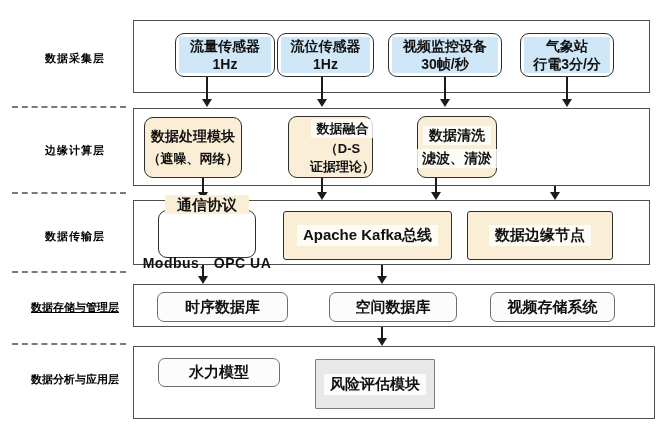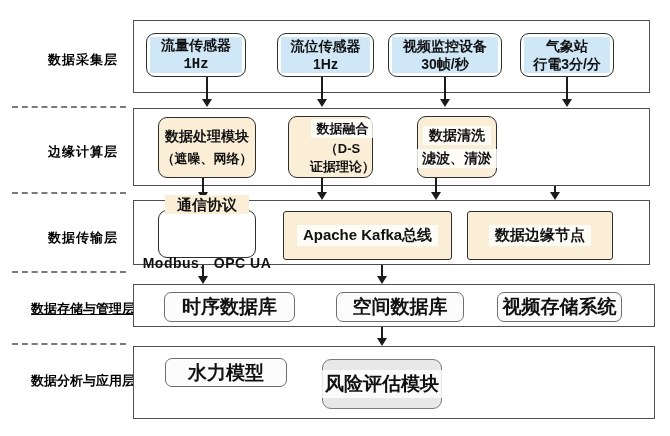--- a/index.html
+++ b/index.html
@@ -1,37 +1,37 @@
 <!DOCTYPE html>
 <html><head>
 <meta charset="utf-8">
 <style>
   html,body{margin:0;padding:0;background:#fff;}
   .canvas{
     position:relative;width:670px;height:436px;background:#ffffff;overflow:hidden;
     font-family:"Liberation Sans","DejaVu Sans",sans-serif;font-weight:bold;color:#111;
   }
-  .layer-label{position:absolute;left:20px;width:126px;text-align:center;font-size:13px;color:#000;letter-spacing:1px;white-space:nowrap;}
+  .layer-label{position:absolute;left:12px;width:126px;text-align:center;font-size:11px;color:#000;letter-spacing:1px;white-space:nowrap;}
   .dashed{position:absolute;left:12px;width:114px;border-top:2px dashed #7a7a7a;height:0;}
   .container{position:absolute;border:1.5px solid #4f4f4f;background:#fff;box-sizing:border-box;}
   
   .sbox{position:absolute;border:1.6px solid #2e2e2e;border-radius:9px;background:#fff;padding:3px;box-sizing:border-box;display:flex;}
   .sbox-in{flex:1;background:#cfe7f7;display:flex;flex-direction:column;align-items:center;justify-content:center;text-align:center;font-size:14px;line-height:18px;white-space:nowrap;}
   
   .ebox{position:absolute;border:1.6px solid #2e2e2e;border-radius:9px;background:#fbeed6;box-sizing:border-box;display:flex;flex-direction:column;align-items:center;justify-content:space-evenly;text-align:center;font-size:14px;line-height:17px;white-space:nowrap;padding-left:24px;}
   .ebox .small{font-size:13px;}
   
   .tbox{position:absolute;border:1.6px solid #2e2e2e;border-radius:9px;background:#fff;box-sizing:border-box;display:flex;flex-direction:column;align-items:center;justify-content:center;text-align:center;white-space:nowrap;}
   .tan-strip{background:#fbeed6;padding:0 12px;font-size:15px;line-height:19px;}
   .proto-line{font-size:14px;line-height:19px;letter-spacing:0.5px;}
   .kbox{position:absolute;border:1.6px solid #2e2e2e;border-radius:3px;background:#fbeed6;box-sizing:border-box;display:flex;align-items:center;justify-content:center;font-size:15px;white-space:nowrap;}
   .hl{background:rgba(255,255,255,0.8);padding:1px 6px;}
   
-  .gbox{position:absolute;border:1.4px solid #6e6e6e;border-radius:7px;background:#fcfcfc;box-sizing:border-box;display:flex;align-items:center;justify-content:center;font-size:19px;white-space:nowrap;margin-left:7px;}
-  .risk{background:#e8e8e8;border-radius:9px;border-color:#7c7c7c;}
+  .gbox{position:absolute;border:1.4px solid #6e6e6e;border-radius:7px;background:#fcfcfc;box-sizing:border-box;display:flex;align-items:center;justify-content:center;font-size:15px;white-space:nowrap;}
+  .risk{background:#e8e8e8;border-radius:1px;border-color:#7c7c7c;}
   
   .vl{position:absolute;width:2px;background:#1b1b1b;}
   .ah{position:absolute;width:0;height:0;border-left:5px solid transparent;border-right:5px solid transparent;border-top:8px solid #1b1b1b;}
 </style>
 </head>
 <body>
 
 <div class="canvas">
 
   <div class="layer-label" style="top:51px;">数据采集层</div>
@@ -44,21 +44,21 @@
   <div class="dashed" style="top:192px;"></div>
   <div class="dashed" style="top:271px;"></div>
   <div class="dashed" style="top:343px;"></div>
 
   <div class="container" style="left:133px;top:20px;width:517px;height:73px;"></div>
   <div class="container" style="left:133px;top:108px;width:517px;height:78px;"></div>
   <div class="container" style="left:133px;top:200px;width:517px;height:65px;"></div>
   <div class="container" style="left:133px;top:284px;width:522px;height:43px;"></div>
   <div class="container" style="left:133px;top:346px;width:522px;height:73px;"></div>
 
-  <div class="sbox" style="left:146px;top:33px;width:100px;height:44px;font-family:Liberation Mono, monospace;">
+  <div class="sbox" style="left:175px;top:33px;width:100px;height:44px;">
     <div class="sbox-in">
       <span>流量传感器</span>
       <span>1Hz</span>
     </div>
   </div>
   <div class="sbox" style="left:277px;top:33px;width:97px;height:44px;">
     <div class="sbox-in">
       <span>流位传感器</span>
       <span>1Hz</span>
     </div>
@@ -78,21 +78,21 @@
 
   <div class="vl" style="left:206px;top:77px;height:23px;"></div>
   <div class="ah" style="left:202px;top:99px;"></div>
   <div class="vl" style="left:321px;top:77px;height:23px;"></div>
   <div class="ah" style="left:317px;top:99px;"></div>
   <div class="vl" style="left:444px;top:77px;height:23px;"></div>
   <div class="ah" style="left:440px;top:99px;"></div>
   <div class="vl" style="left:566px;top:77px;height:23px;"></div>
   <div class="ah" style="left:562px;top:99px;"></div>
 
-  <div class="ebox" style="left:158px;top:117px;width:98px;height:61px;padding:5px 0;">
+  <div class="ebox" style="left:144px;top:117px;width:98px;height:61px;padding:5px 0;">
     <span>数据处理模块</span>
     <span class="small">（遮噪、网络）</span>
   </div>
   <div class="ebox" style="left:288px;top:116px;width:85px;height:62px;font-size:13px;">
     <span class="hl">数据融合</span>
     <span>（D-S</span>
     <span>证据理论）</span>
   </div>
   <div class="ebox" style="left:405px;top:116px;width:80px;height:62px;padding:4px 0;margin-left:12px;">
     <span class="hl">数据清洗</span>

